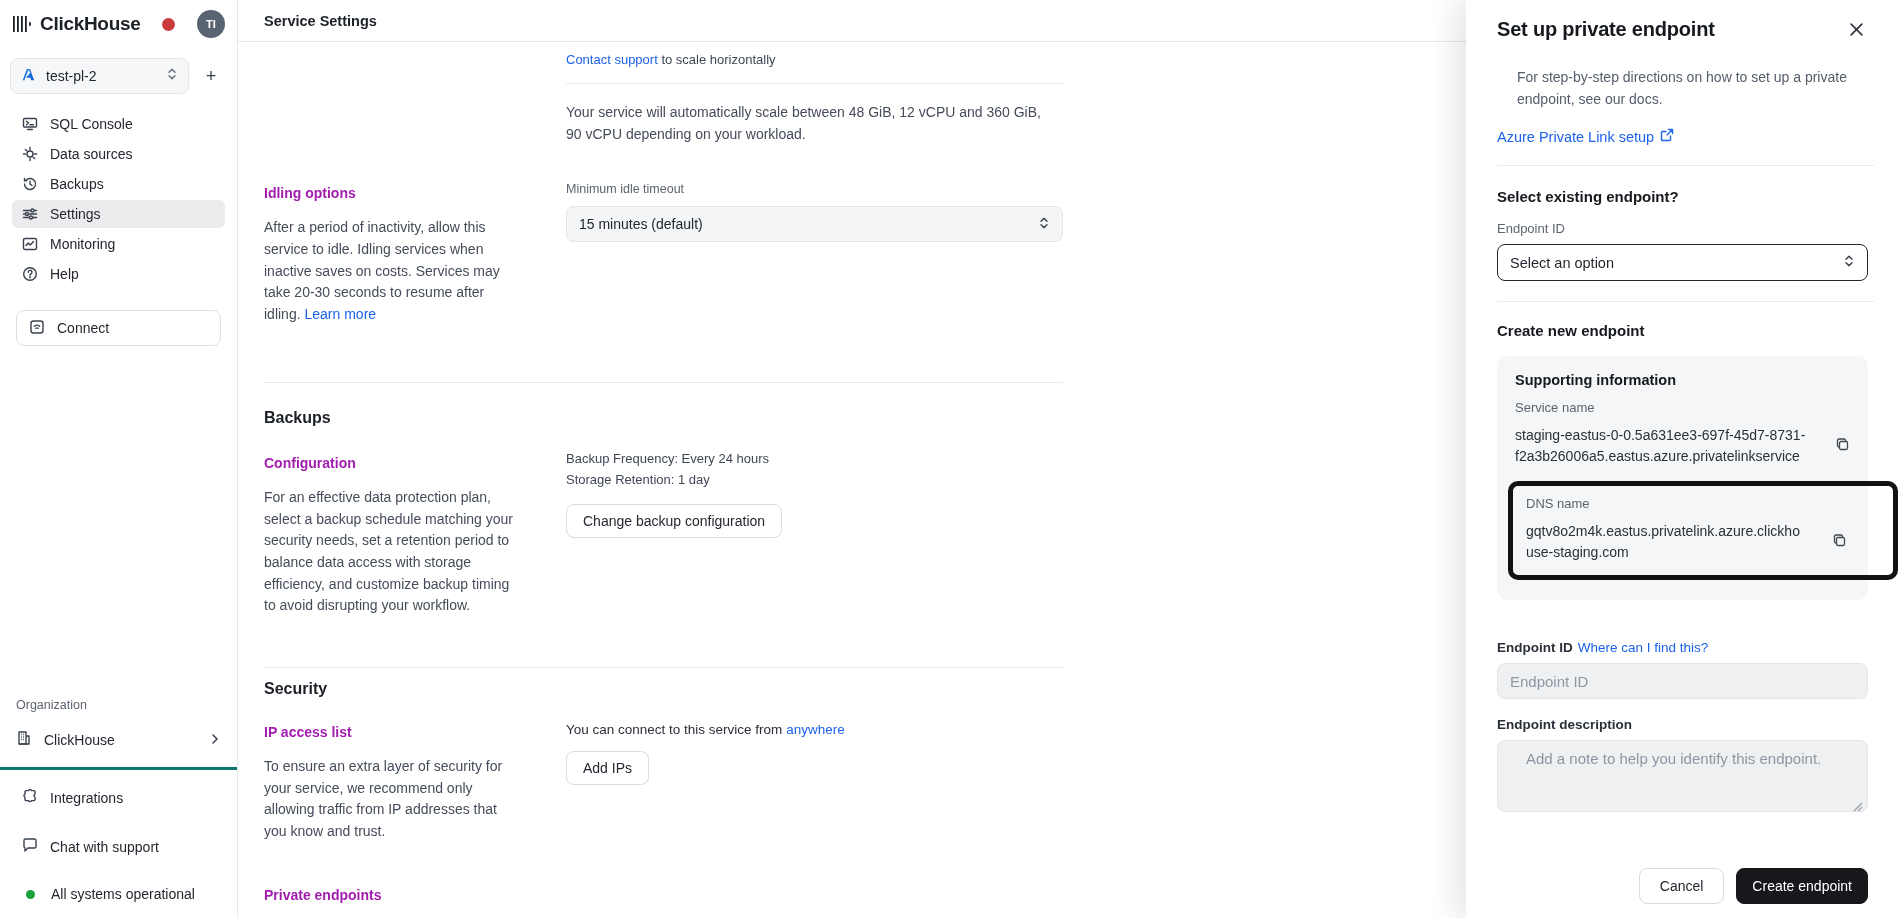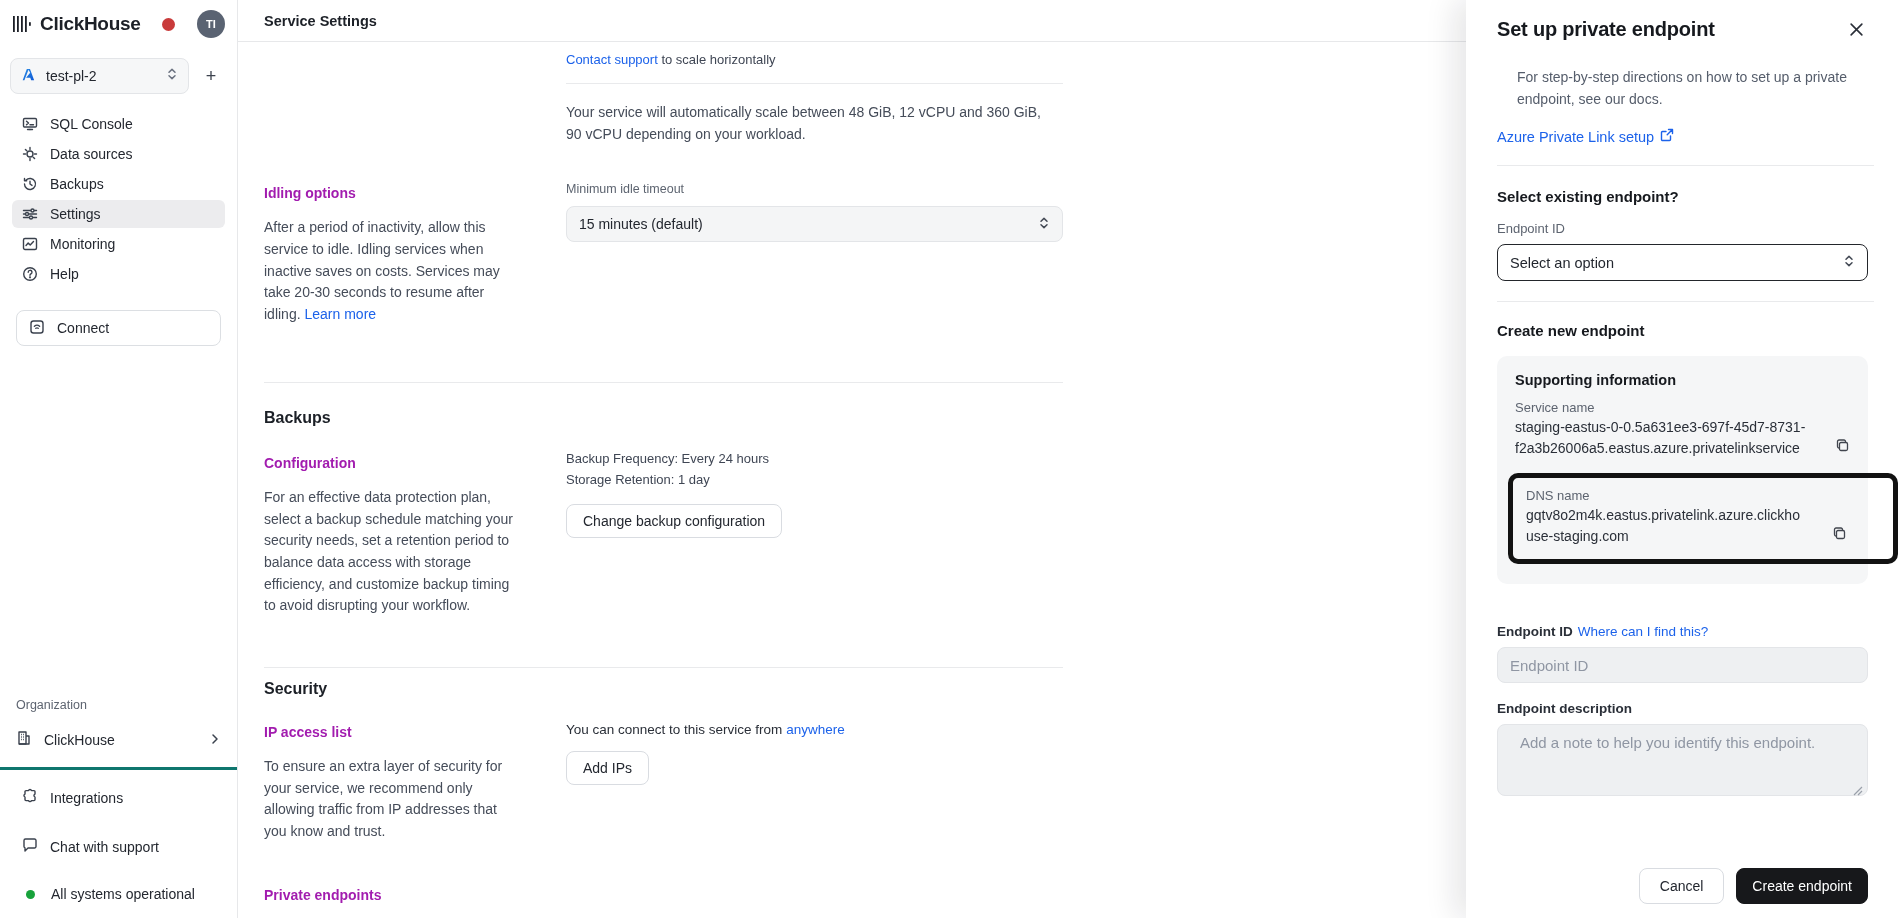--- a/index.html
+++ b/index.html
@@ -75,33 +75,33 @@
   .close-btn { margin-left:auto; display:flex; padding:4px; cursor:pointer; color:#3a414d; }
   .panel-intro { margin-top:22px; font-size:14px; line-height:1.55; color:#555d6b;margin-left:20px; }
   .panel-link { margin-top:18px; font-size:14.5px; display:flex; align-items:center; gap:6px; }
   .pdiv { border-top:1px solid #e9eaec; margin:20px -6px 0 0; }
   .sec-title { font-size:15px; font-weight:700; color:#16191e; }
   .field-label { font-size:13px; color:#5d6470; }
   .panel-select { display:flex; align-items:center; border:1.5px solid #23262b; border-radius:8px;
     height:37px; padding:0 12px; font-size:14.5px; color:#23272f; background:#fff; cursor:pointer; }
   .card { background:#f5f6f7; border-radius:10px; padding:16px 16px 18px 18px; margin-top:17px; }
   .card-title { font-size:14.5px; font-weight:700; color:#16191e; }
-  .value-row { display:flex; align-items:flex-end; gap:25px; margin-top:2px; }
+  .value-row { display:flex; align-items:center; gap:25px; margin-top:10px; }
   .value-text { flex:1; font-size:14px; line-height:1.5; color:#2a2f38; word-break:break-all; }
   .copy-btn { display:flex; padding:2px; cursor:pointer; color:#40454e; }
   .dns-annotation { border:5px solid #121212; border-radius:10px; margin:14px -46px 2px -7px;
     padding:10px 18px 12px 13px; }
   .ghost-input { display:flex; align-items:center; background:#eef0f2; border:1px solid #e3e5e8;
     border-radius:8px; height:36px; padding:0 12px; }
   .ghost-input input { border:none; outline:none; background:transparent; width:100%;
     font-size:15px; color:#23272f; font-family:"Liberation Sans", sans-serif; }
   .ghost-input input::placeholder, textarea::placeholder { color:#8f96a3; opacity:1; }
   .desc-area { position:relative; margin-top:8px; }
   textarea { width:100%; height:72px; background:#eef0f2; border:1px solid #e3e5e8;
-    border-radius:8px; padding:9px 22px; font-size:15px; color:#23272f; resize:none;
+    border-radius:8px; padding:9px 28px; font-size:15px; color:#23272f; resize:none;
     font-family:"Liberation Sans", sans-serif; outline:none; }
   .grip { position:absolute; right:5px; bottom:8px; width:10px; height:10px; pointer-events:none; }
   .panel-footer { margin-top:auto; display:flex; justify-content:flex-end; gap:12px; }
   .btn-dark { display:inline-flex; align-items:center; justify-content:center; background:#17181b;
     color:#fff; border:1px solid #17181b; border-radius:8px; height:36px; padding:0 15px;
     font-size:14px; cursor:pointer; }
   .btn-cancel { height:36px; padding:0 20px; } .mt8{margin-top:8px;} .mt10{margin-top:10px;}
   .mt12{margin-top:12px;} .mt14{margin-top:14px;} .mt16{margin-top:16px;} .mt18{margin-top:18px;}
   .mt20{margin-top:20px;} .mt22{margin-top:22px;} .mt26{margin-top:26px;} .mt28{margin-top:28px;} .mt40{margin-top:40px;}
   .inline-label { font-size:13.5px; font-weight:600; color:#2a2f38; }

